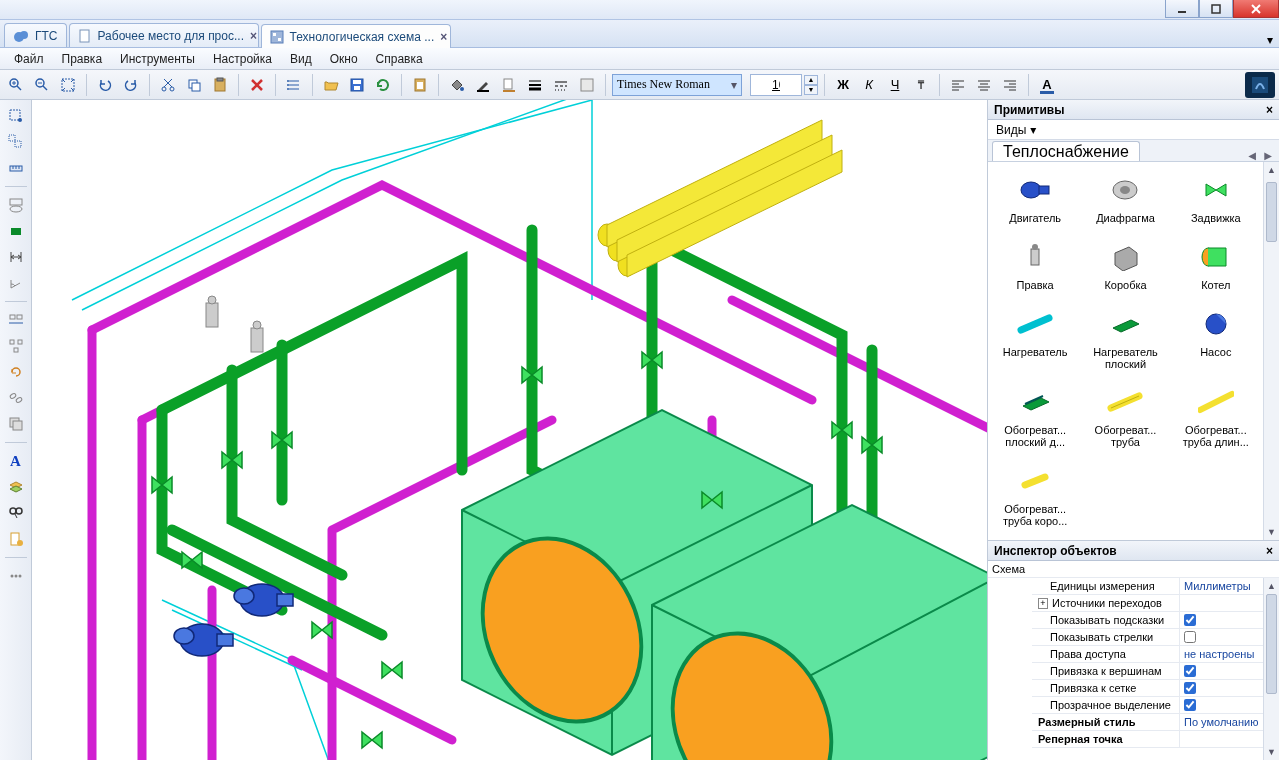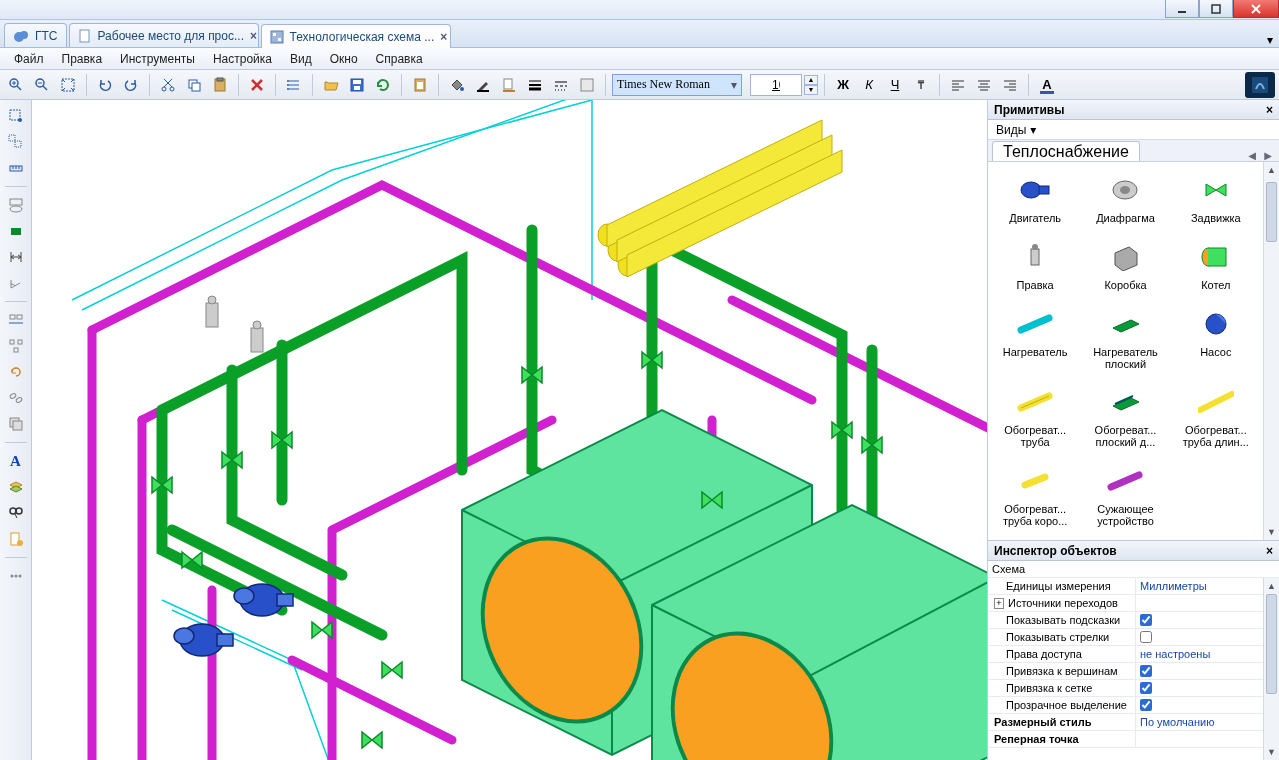--- a/index.html
+++ b/index.html
@@ -51,21 +51,21 @@
 .primitives .views-dd { height:20px; padding:0 8px; display:flex; align-items:center; gap:4px; font-size:12px; border-bottom:1px solid #d4dbe7; cursor:pointer;}
 .primitives .subtabs { height:22px; display:flex; align-items:flex-end; padding:0 4px; background:#eef2f8; border-bottom:1px solid #c7d1e0;}
 .primitives .subtab { height:20px; padding:0 10px; border:1px solid #b9c4d6; border-bottom:none; border-radius:3px 3px 0 0; background:#fff; font-size:16px; display:flex; align-items:center;}
 .primitives .subtabs .nav { margin-left:auto; display:flex; gap:2px; font-size:10px; color:#667;}
 .primitives .subtabs .nav span { width:14px; text-align:center; cursor:pointer;}
 .primitives .grid { flex:1; overflow-y:auto; padding:6px 2px; display:grid; grid-template-columns:repeat(3,1fr); gap:4px 0; }
 .prim-item { display:flex; flex-direction:column; align-items:center; gap:4px; padding:4px 2px; font-size:11px; text-align:center; cursor:pointer;}
 .prim-item .ico { width:40px; height:36px; display:flex; align-items:center; justify-content:center;}
 
 .inspector { height:220px; display:flex; flex-direction:column; border-top:1px solid #c0cad9;}
-.inspector .rows { flex:1; overflow-y:auto; font-size:11px;}
+.inspector .rows { flex:1; overflow-y:auto; font-size:11px;padding-left:44px;}
 .insp-row { display:flex; height:17px; border-bottom:1px solid #e6eaf1;}
 .insp-row .k { width:148px; padding-left:18px; display:flex; align-items:center; overflow:hidden; white-space:nowrap; border-right:1px solid #e6eaf1;}
 .insp-row .k.tree { padding-left:6px; gap:4px;}
 .insp-row .v { flex:1; padding-left:4px; display:flex; align-items:center; color:#1846a0;}
 .insp-row.group .k { font-weight:bold; padding-left:6px; color:#000;}
 .insp-row input[type=checkbox]{ width:12px; height:12px; accent-color:#2a6cd4;}
 .insp-header-row { height:17px; padding-left:4px; display:flex; align-items:center; border-bottom:1px solid #e6eaf1; font-size:11px;}
 
 .scrollbar-v { width:16px; background:#f0f3f8; border-left:1px solid #d4dbe7; position:relative;}
 .scrollbar-v .thumb { position:absolute; left:2px; right:2px; top:20px; height:60px; background:#cfd8e6; border:1px solid #aeb9cc; border-radius:2px;}
@@ -679,58 +679,50 @@
                 <svg width="36" height="28">
                   <circle cx="18" cy="14" r="10" fill="#2850c8" stroke="#102878"></circle>
                   <path d="M18 4 A10 10 0 0 1 28 14" fill="#4a78e0"></path>
                 </svg>
               </div>
               <span>Насос</span>
             </div>
             <div class="prim-item">
               <div class="ico">
                 <svg width="36" height="28">
+                  <path d="M6 18 L24 10 L32 14 L14 22 Z" fill="#0a9a3a" stroke="#066a28"></path>
+                  <line x1="8" y1="16" x2="26" y2="8" stroke="#055" stroke-width="2"></line>
+                </svg>
+              </div>
+              <span>Обогреват... плоский д...</span>
+            </div>
+            <div class="prim-item">
+              <div class="ico">
+                <svg width="36" height="28">
                   <line x1="4" y1="20" x2="32" y2="8" stroke="#f4e030" stroke-width="7" stroke-linecap="round"></line>
                   <line x1="4" y1="20" x2="32" y2="8" stroke="#c0b010" stroke-width="1"></line>
                 </svg>
               </div>
               <span>Обогреват... труба</span>
             </div>
             <div class="prim-item">
               <div class="ico">
                 <svg width="36" height="28">
-                  <path d="M6 18 L24 10 L32 14 L14 22 Z" fill="#0a9a3a" stroke="#066a28"></path>
-                  <line x1="8" y1="16" x2="26" y2="8" stroke="#055" stroke-width="2"></line>
-                </svg>
-              </div>
-              <span>Обогреват... плоский д...</span>
-            </div>
-            <div class="prim-item">
-              <div class="ico">
-                <svg width="36" height="28">
                   <line x1="2" y1="22" x2="34" y2="6" stroke="#f4e030" stroke-width="6" stroke-linecap="round"></line>
                 </svg>
               </div>
               <span>Обогреват... труба длин...</span>
             </div>
             <div class="prim-item">
               <div class="ico">
                 <svg width="36" height="28">
                   <line x1="8" y1="18" x2="28" y2="10" stroke="#f4e030" stroke-width="7" stroke-linecap="round"></line>
                 </svg>
               </div>
               <span>Обогреват... труба коро...</span>
-            </div>
-            <div class="prim-item">
-              <div class="ico">
-                <svg width="36" height="28">
-                  <line x1="4" y1="20" x2="32" y2="8" stroke="#b030c0" stroke-width="7" stroke-linecap="round"></line>
-                </svg>
-              </div>
-              <span>Сужающее устройство</span>
             </div>
           </div>
         <div class="scrollbar-v">
           <div class="arr up">▲</div>
             <div class="thumb"></div>
             <div class="arr dn">▼</div>
         </div>
       </div>
     </div>
 

